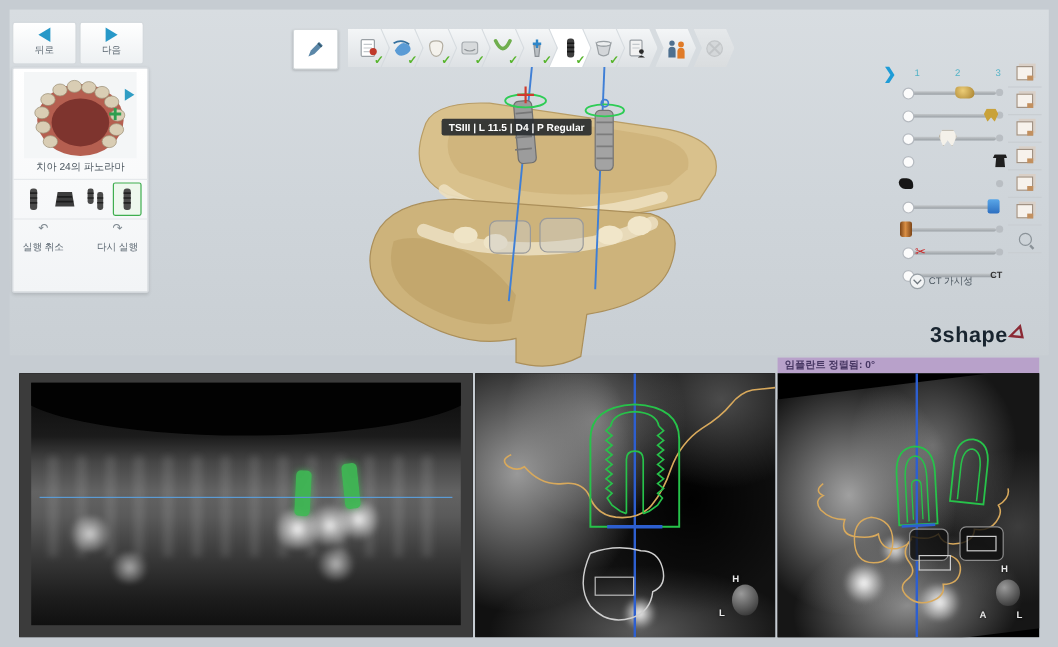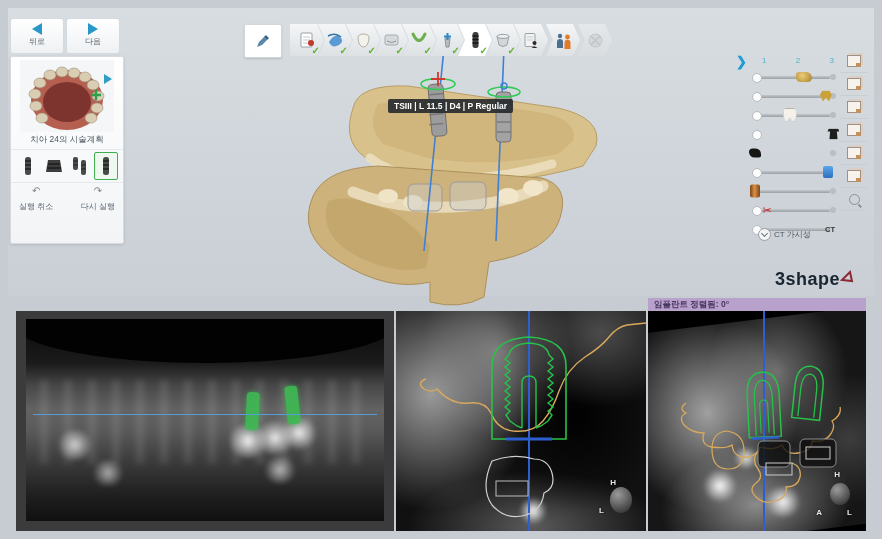--- a/index.html
+++ b/index.html
@@ -35,21 +35,21 @@
   .tb.standalone{left:0;width:36px;background:#ffffff;border-radius:2px;box-shadow:0 1px 2px rgba(0,0,0,.15);}
   .tb.seg{width:34px;border:none;
      clip-path:polygon(0 0,calc(100% - 7px) 0,100% 50%,calc(100% - 7px) 100%,0 100%,7px 50%);
      background:linear-gradient(#f4f6f7,#dde1e4);}
   .tb.seg.first{clip-path:polygon(0 0,calc(100% - 7px) 0,100% 50%,calc(100% - 7px) 100%,0 100%);}
   .tb.active{background:#ffffff;}
   .tb.disabled{opacity:.45;filter:grayscale(1);}
   .tb .check{position:absolute;right:4px;bottom:0px;font-size:10px;font-weight:bold;color:#57b52c;display:none;}
   .tb svg{display:block;}
   
-  #imp-tooltip{position:absolute;left:380px;top:91px;background:rgba(38,42,46,.9);color:#fff;
+  #imp-tooltip{position:absolute;left:360px;top:91px;background:rgba(38,42,46,.9);color:#fff;
      font-size:8.5px;font-weight:bold;padding:2px 6px;border-radius:2px;white-space:nowrap;}
   #brand{position:absolute;right:20px;bottom:8px;display:flex;align-items:flex-start;}
   #brand .txt{font-size:18px;font-weight:bold;color:#18242f;letter-spacing:.5px;line-height:18px;}
   
   #right-panel{position:absolute;right:0px;top:38px;width:140px;height:200px;}
   #rp-collapse{position:absolute;left:2px;top:8px;color:#1e9cd7;font-size:13px;font-weight:bold;cursor:pointer;}
   #rp-tabs{position:absolute;left:28px;top:10px;width:72px;display:flex;justify-content:space-between;}
   #rp-tabs span{font-size:8px;color:#53b2c6;cursor:pointer;}
   .srow{position:absolute;left:18px;width:84px;height:14px;}
   .srow .track{position:absolute;left:6px;right:6px;top:6px;height:3px;background:linear-gradient(#c3c7ca,#9aa0a5);border-radius:2px;}
@@ -185,21 +185,21 @@
           <ellipse cx="54" cy="13" rx="6" ry="5"></ellipse>
             <ellipse cx="65" cy="17" rx="6" ry="5"></ellipse>
           <ellipse cx="73" cy="25" rx="6" ry="5"></ellipse>
             <ellipse cx="78" cy="36" rx="6" ry="5"></ellipse>
           <ellipse cx="77" cy="48" rx="6" ry="5"></ellipse>
             <ellipse cx="71" cy="58" rx="6" ry="5"></ellipse>
         </g>
         <path d="M76,30 v10 M71,35 h10" stroke="#2e9e4f" stroke-width="2.4"></path>
         <path d="M84,14 l8,5 -8,5 Z" fill="#2f9dc4"></path>
       </svg>
-      <div class="subtitle">치아 24의 시술계획</div>
+      <div class="subtitle">치아 24의 파노라마</div>
       <div id="implant-row">
         <span class="imp-btn">
           <svg width="10" height="20" viewBox="0 0 10 20">
             <rect x="2" y="1" width="6" height="18" rx="2.5" fill="#4a4a4a"></rect>
               <path d="M2,5 h6 M2,9 h6 M2,13 h6" stroke="#222" stroke-width="1.4"></path>
             </svg>
         </span>
         <span class="imp-btn">
           <svg width="18" height="16" viewBox="0 0 18 16">
             <path d="M3,2 h12 l2,12 h-16 Z" fill="#3d3d3d"></path>

